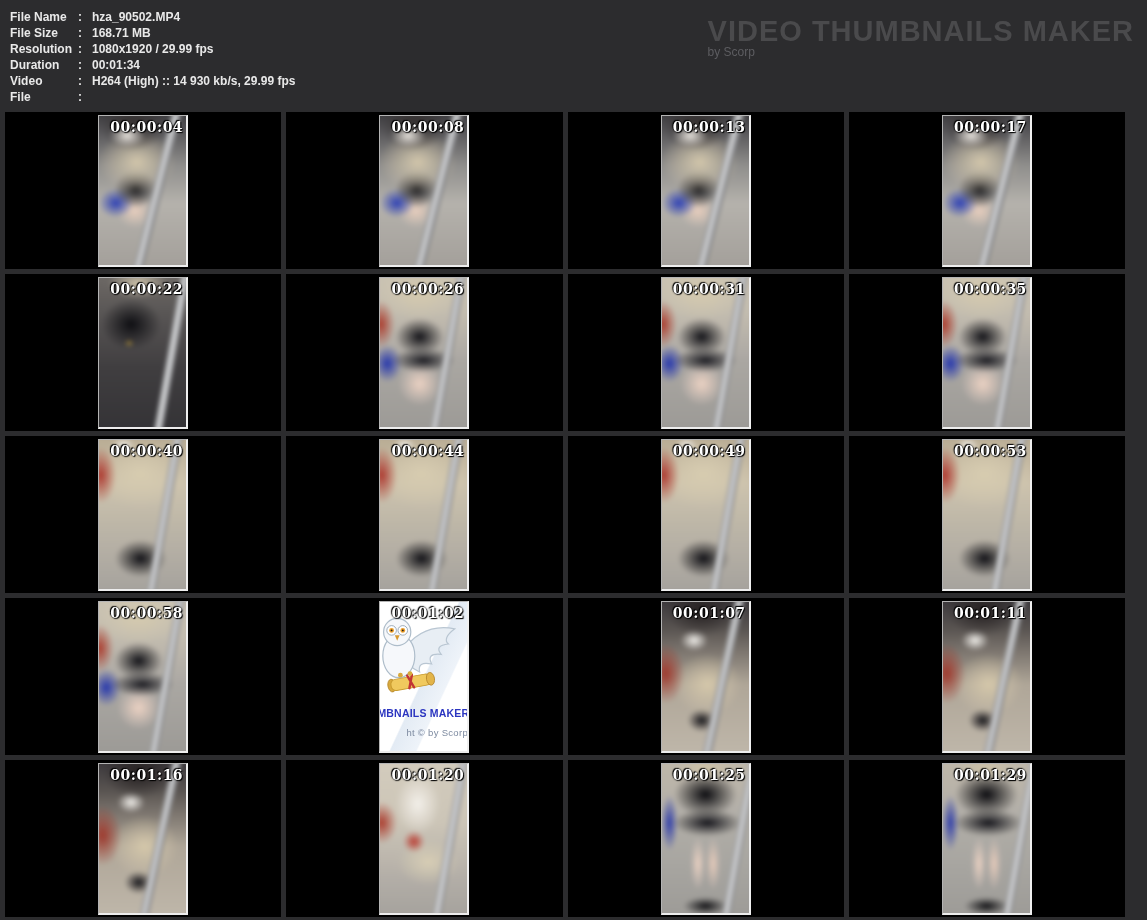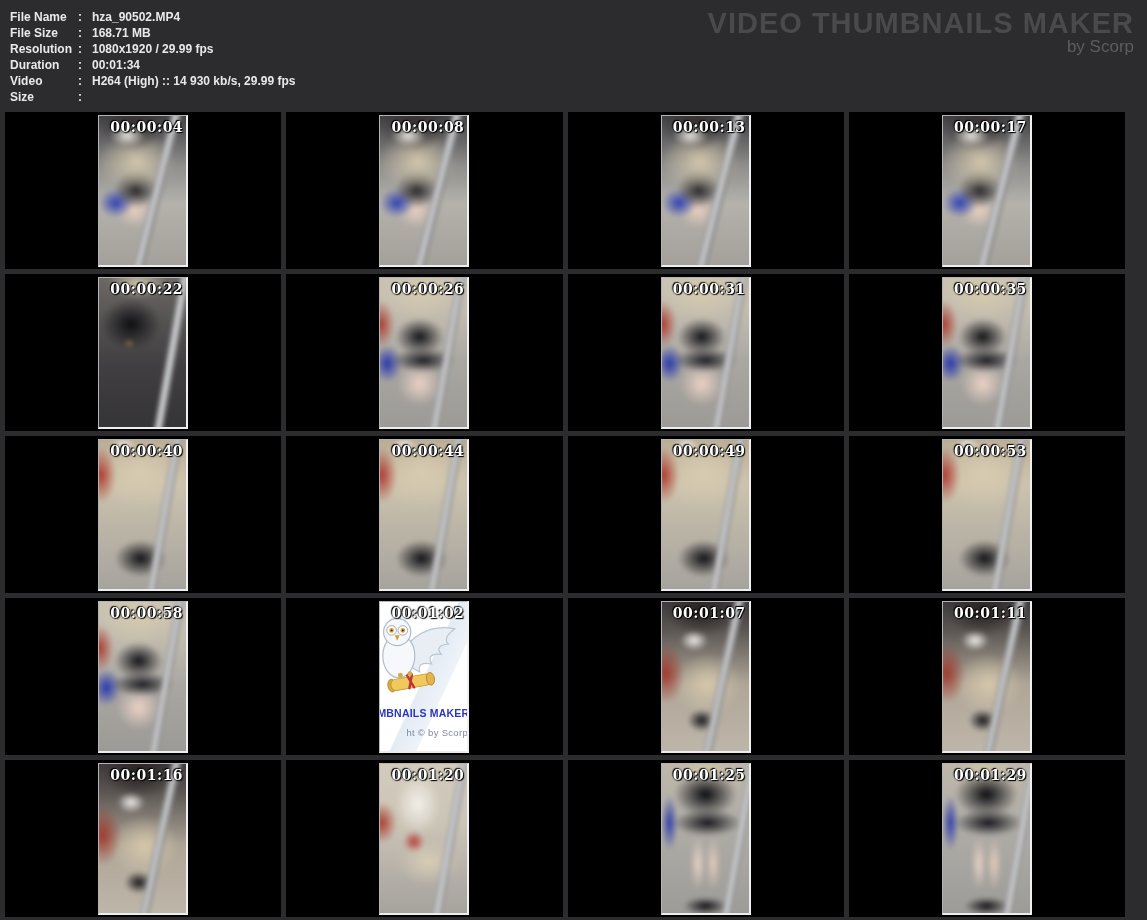--- a/index.html
+++ b/index.html
@@ -6,23 +6,23 @@
     font-family:"Liberation Sans",sans-serif;}
   .sheet{width:1147px;height:920px;position:relative;}
 
   
   .hdr{height:107px;position:relative;}
   .file-info{padding:9px 0 0 10px;}
   .info-row{display:flex;font-size:12px;line-height:16px;font-weight:bold;color:#e9e9e9;}
   .info-label{width:68px;flex:none;}
   .info-sep{width:14px;flex:none;text-align:left;}
   .info-value{white-space:nowrap;}
-  .brand{position:absolute;top:8px;right:13px;text-align:right;}
+  .brand{position:absolute;top:16px;right:13px;}
   .brand-title{font-size:29px;font-weight:800;letter-spacing:1px;color:#4a4a4c;line-height:30px;}
-  .brand-sub{font-size:17px;color:#5d5d61;margin-top:-1px;}
+  .brand-sub{font-size:12px;color:#5d5d61;margin-top:-1px;}
 
   
   .grid{display:grid;grid-template-columns:repeat(4,1fr);grid-auto-rows:157px;gap:5px;
     padding:5px 22px 3px 5px;}
   .cell{margin:0;background:#000;display:flex;align-items:center;justify-content:center;overflow:hidden;}
   .frame{position:relative;width:87px;height:149px;overflow:hidden;background:#777;
     border:1px solid rgba(255,255,255,.45);border-right:2px solid #f0f0f0;border-bottom:2px solid #ededed;}
   .ph{position:absolute;inset:-4px;filter:blur(2px) saturate(.92);}
 
   .timestamp{position:absolute;top:3px;right:3px;z-index:3;
@@ -130,21 +130,21 @@
           <span class="info-value">00:01:34</span>
         </div>
 
         <div class="info-row">
           <span class="info-label">Video</span>
           <span class="info-sep">:</span>
           <span class="info-value">H264 (High) :: 14 930 kb/s, 29.99 fps</span>
         </div>
 
         <div class="info-row">
-          <span class="info-label">Size</span>
+          <span class="info-label">File</span>
           <span class="info-sep">:</span>
         </div>
 
     </div>
     <div class="brand">
       <div class="brand-title">VIDEO THUMBNAILS MAKER</div>
       <div class="brand-sub">by Scorp</div>
     </div>
   </div>
 

